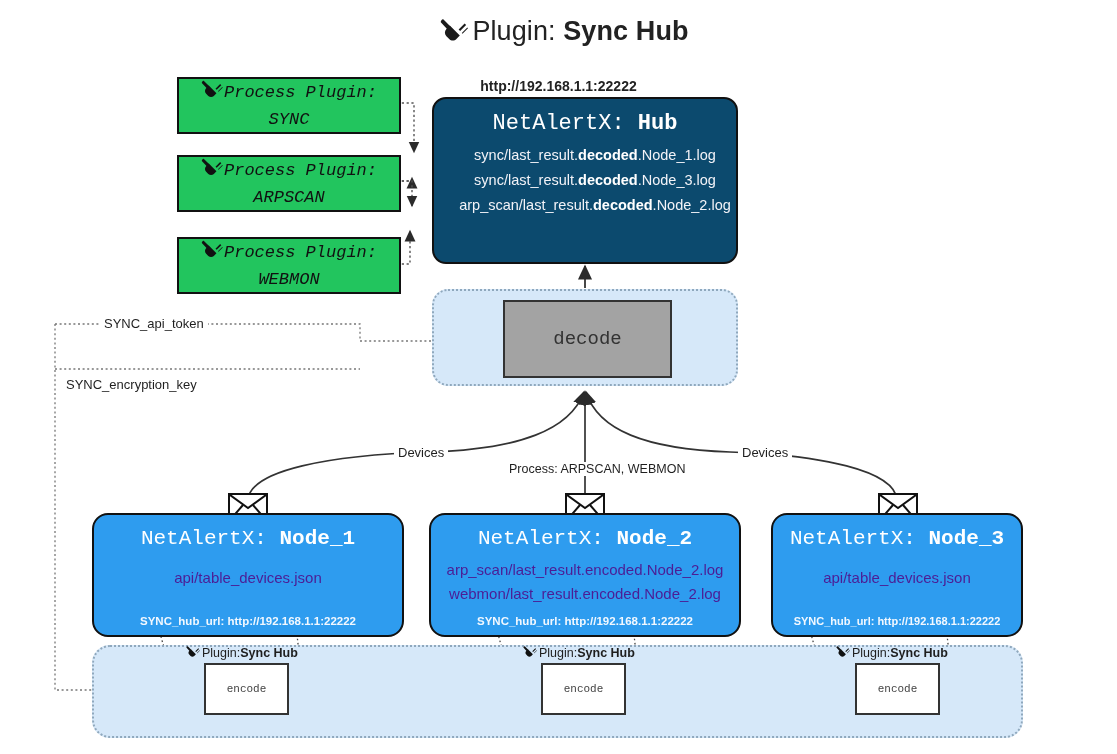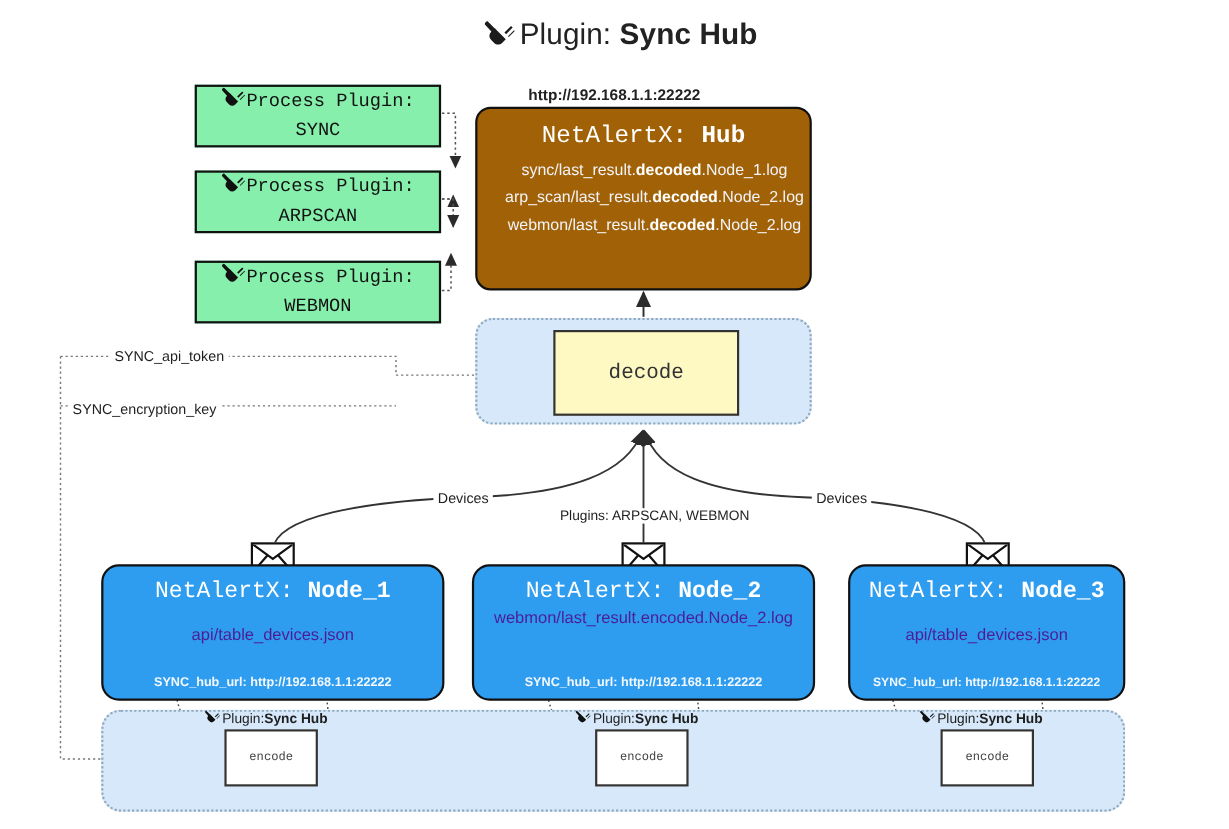--- a/index.html
+++ b/index.html
@@ -8,44 +8,44 @@
   #stage{position:relative;width:1117px;height:754px;}
   svg#wires{position:absolute;left:0;top:0;width:1117px;height:754px;pointer-events:none;}
 
   
   .title{position:absolute;left:6px;top:16px;width:1117px;text-align:center;
          font-size:27px;color:#222;letter-spacing:.1px;}
   .title .plug{display:inline-block;vertical-align:-3px;margin-right:4px;}
   .title b{font-weight:bold;}
 
   
-  .pbox{position:absolute;background:#86efac;border:2px solid #111;
+  .pbox{position:absolute;background:#22c55e;border:2px solid #111;
         font-family:"Liberation Mono","DejaVu Sans Mono",monospace;
         font-size:17px;line-height:1.45;color:#111;
-        display:flex;flex-direction:column;align-items:center;justify-content:center;}
+        display:flex;flex-direction:column;align-items:center;justify-content:center;font-style:italic;}
   .pbox .l1{display:flex;align-items:center;white-space:nowrap;}
   .pbox .l1 .plug{margin-right:1px;}
 
   
   .hub-url{position:absolute;font-size:14px;font-weight:bold;color:#222;
            white-space:nowrap;}
-  .hub{position:absolute;background:#a16207;border:2px solid #111;border-radius:14px;
+  .hub{position:absolute;background:#0c4a6e;border:2px solid #111;border-radius:14px;
        box-sizing:border-box;}
   .hub .hub-title{text-align:center;margin-top:12px;font-size:22px;color:#fff;
        font-family:"Liberation Mono","DejaVu Sans Mono",monospace;white-space:nowrap;}
   .hub .hub-title b{font-weight:bold;}
   .hub .line{color:#f3f3f8;font-size:14.5px;text-align:center;white-space:nowrap;
        line-height:1.72;padding-left:20px;}
   .hub .line b{font-weight:bold;color:#fff;}
   .hub .lines{margin-top:7px;}
 
   
   .dec-wrap{position:absolute;background:#d6e8f9;border:2px dotted #8fa8bd;
             border-radius:16px;box-sizing:border-box;}
-  .decode{position:absolute;background:#fef9c3;border:2px solid #333;
+  .decode{position:absolute;background:#a3a3a3;border:2px solid #333;
           display:flex;align-items:center;justify-content:center;
           font-family:"Liberation Mono","DejaVu Sans Mono",monospace;
           font-size:19px;color:#333;}
 
   
   .node{position:absolute;background:#2e9cef;border:2.5px solid #111;border-radius:16px;
         box-sizing:border-box;}
   .node .n-title{text-align:center;margin-top:12px;font-size:21px;color:#fff;
         font-family:"Liberation Mono","DejaVu Sans Mono",monospace;white-space:nowrap;}
   .node .n-title b{font-weight:bold;}
@@ -191,34 +191,34 @@
   </div>
 
   <div class="hub-url" style="left:0;top:78px;width:1117px;text-align:center;">http://192.168.1.1:22222</div>
 
   <div class="hub" style="left:432px;top:97px;width:306px;height:167px;">
     <div class="hub-title">
       <span>NetAlertX: </span><b>Hub</b>
     </div>
     <div class="lines">
       <div class="line"><span>sync/last_result.</span><b>decoded</b><span>.Node_1.log</span></div>
+      <div class="line"><span>sync/last_result.</span><b>decoded</b><span>.Node_3.log</span></div>
       <div class="line"><span>arp_scan/last_result.</span><b>decoded</b><span>.Node_2.log</span></div>
-      <div class="line"><span>webmon/last_result.</span><b>decoded</b><span>.Node_2.log</span></div>
     </div>
   </div>
 
   <div class="dec-wrap" style="left:432px;top:289px;width:306px;height:97px;"></div>
   <div class="decode" style="left:503px;top:300px;width:165px;height:74px;">decode</div>
 
   <div class="elabel" style="left:100px;top:316px;text-align:right;">SYNC_api_token</div>
-  <div class="elabel" style="left:62px;top:364px;">SYNC_encryption_key</div>
+  <div class="elabel" style="left:62px;top:377px;">SYNC_encryption_key</div>
 
   <div class="elabel" style="left:394px;top:445px;">Devices</div>
   <div class="elabel" style="left:738px;top:445px;">Devices</div>
-  <div class="elabel sm" style="left:505px;top:462px;">Plugins: ARPSCAN, WEBMON</div>
+  <div class="elabel sm" style="left:505px;top:462px;">Process: ARPSCAN, WEBMON</div>
 
   <div class="env" style="left:228px;top:493px;">
     <svg width="36" height="25" viewBox="0 0 36 25">
         <path d="M0,0 L18,13 L36,0" fill="none" stroke="#111" stroke-width="2"></path>
         <path d="M0,25 L13,10 M36,25 L23,10" fill="none" stroke="#111" stroke-width="2"></path>
       </svg>
   </div>
   <div class="env" style="left:565px;top:493px;">
     <svg width="36" height="25" viewBox="0 0 36 25">
         <path d="M0,0 L18,13 L36,0" fill="none" stroke="#111" stroke-width="2"></path>
@@ -237,20 +237,21 @@
       <span>NetAlertX: </span><b>Node_1</b>
     </div>
     <div class="n-line" style="margin-top:16px;">api/table_devices.json</div>
     <div class="n-foot">SYNC_hub_url: http://192.168.1.1:22222</div>
   </div>
 
   <div class="node" style="left:429px;top:513px;width:312px;height:124px;">
     <div class="n-title">
       <span>NetAlertX: </span><b>Node_2</b>
     </div>
+    <div class="n-line" style="margin-top:8px;">arp_scan/last_result.encoded.Node_2.log</div>
     <div class="n-line">webmon/last_result.encoded.Node_2.log</div>
     <div class="n-foot">SYNC_hub_url: http://192.168.1.1:22222</div>
   </div>
 
   <div class="node" style="left:771px;top:513px;width:252px;height:124px;">
     <div class="n-title">
       <span>NetAlertX: </span><b>Node_3</b>
     </div>
     <div class="n-line" style="margin-top:16px;">api/table_devices.json</div>
     <div class="n-foot" style="font-size:11px;">SYNC_hub_url: http://192.168.1.1:22222</div>

